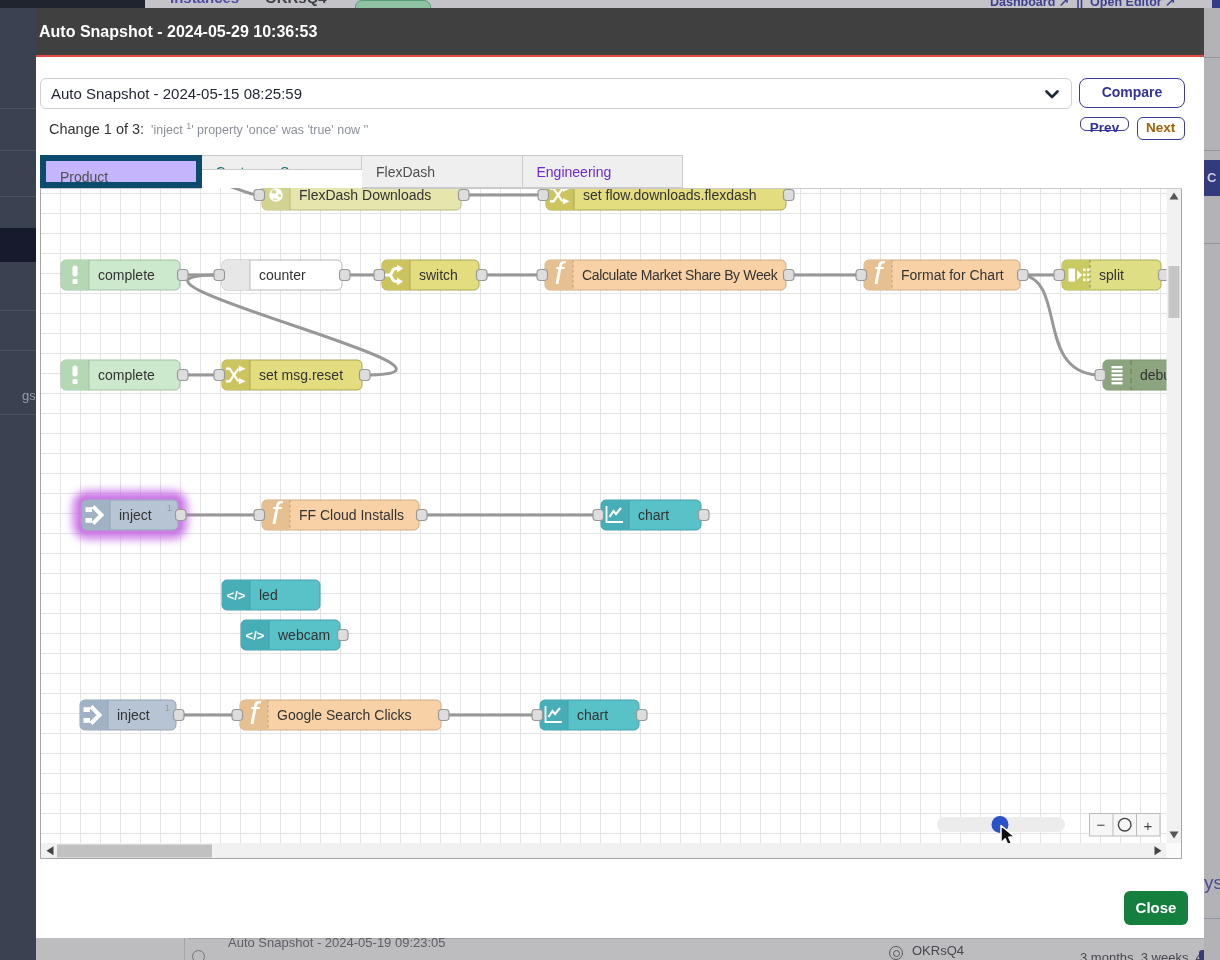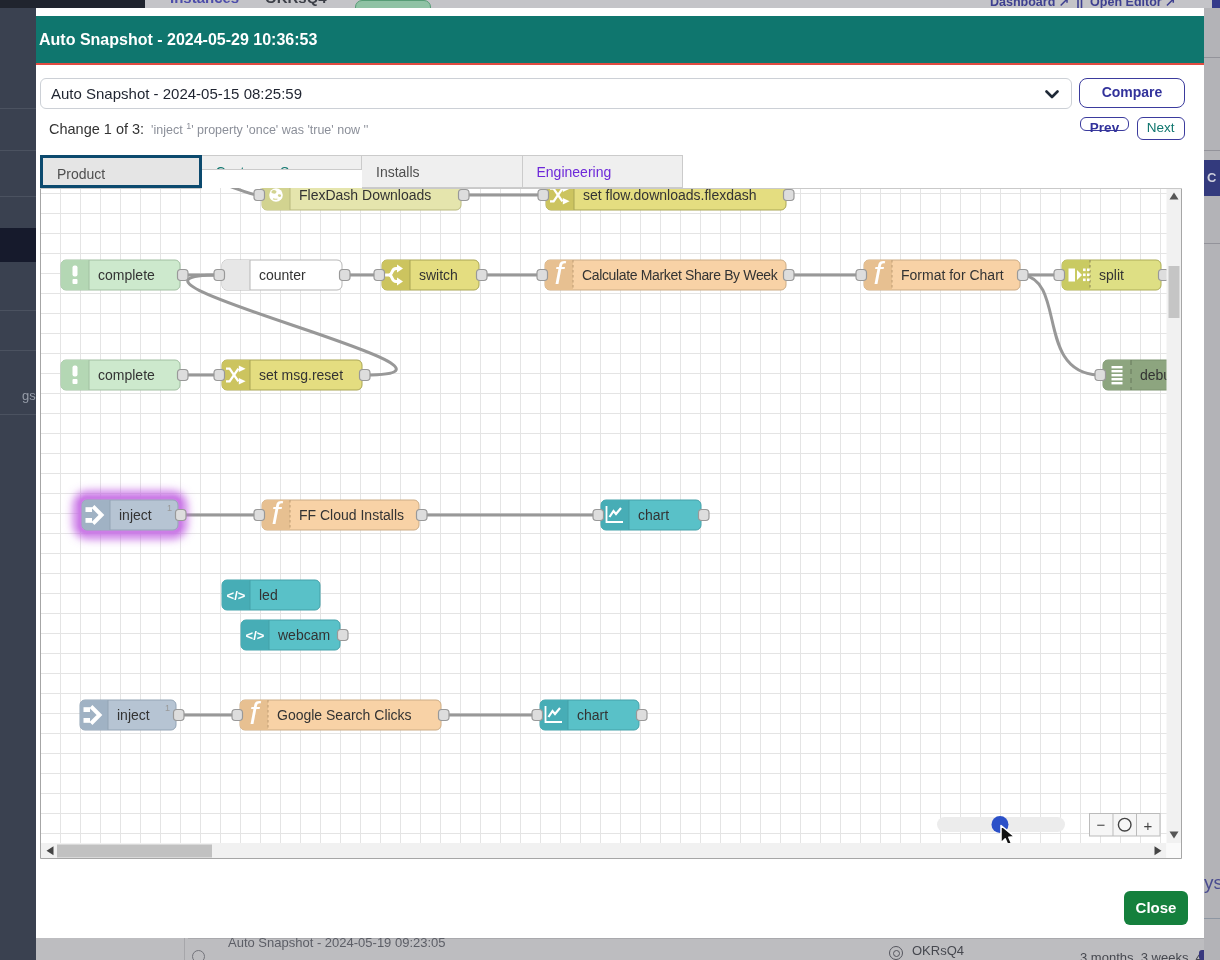--- a/index.html
+++ b/index.html
@@ -40,39 +40,39 @@
       <div style="position:absolute;left:192px;top:-3px;font-size:13px;color:#5c5e66;">Auto Snapshot - 2024-05-19 09:23:05</div>
       <div style="position:absolute;left:156px;top:12px;width:13px;height:13px;border:1.5px solid #73747b;border-radius:50%;box-sizing:border-box;"></div>
       <div style="position:absolute;left:853px;top:8px;width:14px;height:14px;border:1.5px solid #55565e;border-radius:50%;box-sizing:border-box;"></div>
       <div style="position:absolute;left:856.5px;top:11.5px;width:7px;height:7px;border:1.5px solid #55565e;border-radius:50%;box-sizing:border-box;"></div>
       <div style="position:absolute;left:876px;top:5px;font-size:13px;color:#46484f;">OKRsQ4</div>
       <div style="position:absolute;left:1044px;top:12px;font-size:13px;color:#46484f;">3 months, 3 weeks, 4 d</div>
       <div style="position:absolute;left:1163px;top:12px;width:41px;height:10px;background:#38387e;border-radius:3px 0 0 3px;"></div>
     </div>
   </div>
 <div style="position:absolute;left:36px;top:8px;width:1168px;height:930px;background:#fff;">
-    <div style="position:absolute;left:0;top:8px;width:100%;height:47px;background:#0f766e;border-bottom:2.5px solid #e14b41;box-sizing:content-box;">
+    <div style="position:absolute;left:0;top:0;width:100%;height:47px;background:#404040;border-bottom:2.5px solid #e14b41;box-sizing:content-box;">
       <div style="position:absolute;left:3px;top:16px;line-height:1;font-size:16px;font-weight:bold;color:#fff;">Auto Snapshot - 2024-05-29 10:36:53</div>
     </div>
     <div style="position:absolute;left:4px;top:70px;width:1031.5px;height:31px;border:1px solid #ccd0d6;border-radius:6px;box-sizing:border-box;background:#fff;">
       <div style="position:absolute;left:10px;top:5.5px;font-size:15px;color:#1f2430;">Auto Snapshot - 2024-05-15 08:25:59</div>
       <svg width="14" height="9" viewBox="0 0 14 9" style="position:absolute;right:12px;top:11px">
         <path d="M1.5,1.5 L7,7 L12.5,1.5" stroke="#1f2937" stroke-width="2.6" fill="none" stroke-linecap="round" stroke-linejoin="round"></path>
       </svg>
     </div>
     <div style="position:absolute;left:1043px;top:70px;width:106px;height:29.5px;border:1px solid #3b3b9d;border-radius:8px;box-sizing:border-box;font-size:14px;font-weight:bold;color:#32329b;text-align:center;line-height:27px;">Compare</div>
     <div style="position:absolute;left:13px;top:113px;font-size:14.5px;color:#333;">Change 1 of 3:<span style="font-size:12.5px;color:#8b8f99;">&nbsp; 'inject <sup style="font-size:9px">1</sup>' property 'once' was 'true' now ''</span></div>
     <div style="position:absolute;left:1044px;top:109px;width:49px;height:14px;border:1px solid #3b3b9d;border-radius:6px;box-sizing:border-box;font-size:13.5px;font-weight:bold;color:#32329b;text-align:center;line-height:20px;">Prev</div>
-    <div style="position:absolute;left:1100.5px;top:109px;width:48.5px;height:23px;border:1px solid #3b3b9d;border-radius:6px;box-sizing:border-box;font-size:13.5px;font-weight:normal;color:#0f766e;text-align:center;line-height:20px;">Next</div>
+    <div style="position:absolute;left:1100.5px;top:109px;width:48.5px;height:23px;border:1px solid #3b3b9d;border-radius:6px;box-sizing:border-box;font-size:13.5px;font-weight:bold;color:#a16207;text-align:center;line-height:20px;">Next</div>
     <div style="position:absolute;left:1088px;top:883px;width:64px;height:34px;background:#15803d;border-radius:6px;font-size:15px;font-weight:bold;color:#fff;text-align:center;line-height:34px;">Close</div>
   </div>
 <div style="position:absolute;left:40px;top:155px;height:33px;display:flex;font-size:14px;">
-    <div style="box-sizing:border-box;width:161.5px;background:#e5e5e5;border:3px solid #0c4a6e;color:#4f4f4f;height:33px;padding-left:14px;line-height:32px;white-space:nowrap;overflow:hidden;">Product</div>
+    <div style="box-sizing:border-box;width:161.5px;background:#c4b5fd;border:6px solid #0c4a6e;color:#4f4f4f;height:33px;padding-left:14px;line-height:32px;white-space:nowrap;overflow:hidden;">Product</div>
     <div style="box-sizing:border-box;width:160.5px;background:#efefef;border:1px solid #cbcbcb;color:#0f766e;height:15px;border-left:none;padding-left:14px;line-height:32px;white-space:nowrap;overflow:hidden;">Customer Success</div>
-    <div style="box-sizing:border-box;width:160.5px;background:#efefef;border:1px solid #cbcbcb;color:#4f4f4f;height:33px;border-left:none;padding-left:14px;line-height:32px;white-space:nowrap;overflow:hidden;">Installs</div>
+    <div style="box-sizing:border-box;width:160.5px;background:#efefef;border:1px solid #cbcbcb;color:#4f4f4f;height:33px;border-left:none;padding-left:14px;line-height:32px;white-space:nowrap;overflow:hidden;">FlexDash</div>
     <div style="box-sizing:border-box;width:160.5px;background:#efefef;border:1px solid #cbcbcb;color:#6d28d9;height:33px;border-left:none;padding-left:14px;line-height:32px;white-space:nowrap;overflow:hidden;">Engineering</div>
   </div>
 <svg width="1142" height="671" viewBox="40 188 1142 671" style="position:absolute;left:40px;top:188px" xmlns="http://www.w3.org/2000/svg">
     <defs>
       <pattern id="grid" x="0" y="13" width="20" height="20" patternUnits="userSpaceOnUse">
         <path d="M0,0.5 H20 M0.5,0 V20" stroke="#e4e4e4" stroke-width="1" fill="none"></path>
       </pattern>
       <filter id="fglow" x="-60%" y="-60%" width="220%" height="220%">
         <feGaussianBlur stdDeviation="5"></feGaussianBlur>
       </filter>

